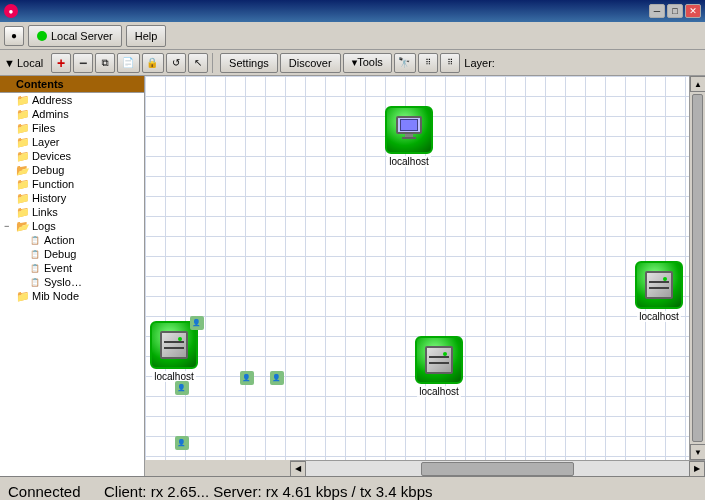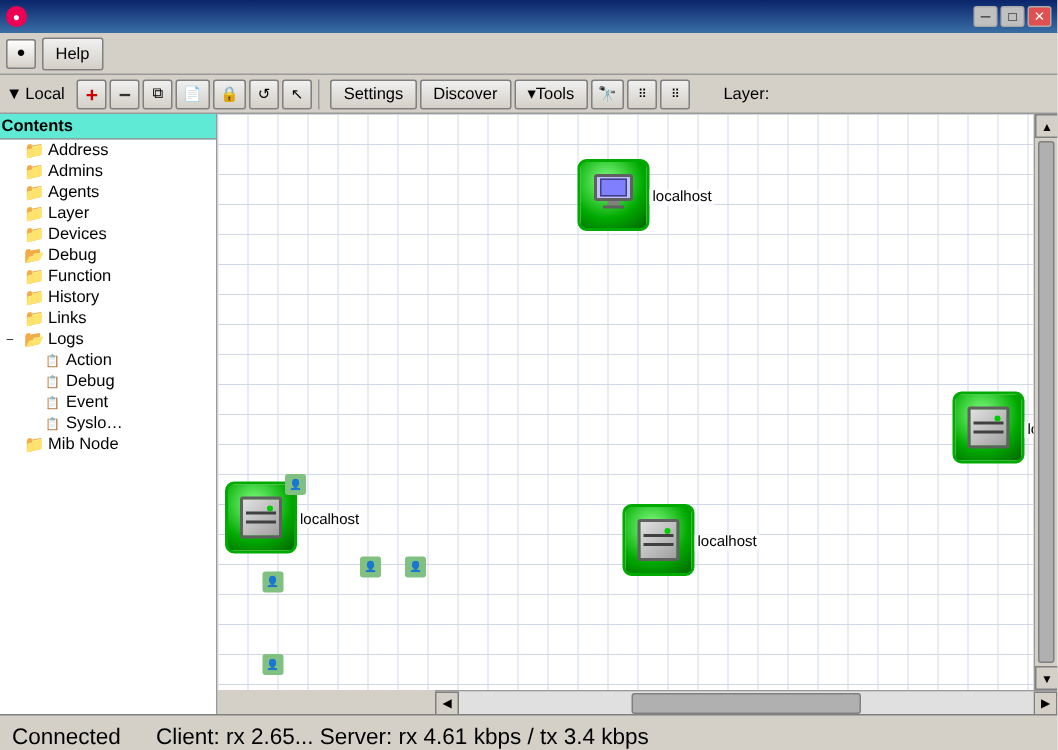--- a/index.html
+++ b/index.html
@@ -70,21 +70,21 @@
     
     #main { display: flex; height: calc(500px - 22px - 28px - 26px - 24px); }
 
     
     #sidebar {
       width: 145px; min-width: 145px; background: #fff;
       border-right: 1px solid #999; overflow-y: auto; overflow-x: hidden;
       font-size: 11px;
     }
     #sidebar-header {
-      background: #5eead4; padding: 2px 1px; font-weight: bold;
+      background: #a16207; padding: 2px 16px; font-weight: bold;
       border-bottom: 1px solid #999; font-size: 11px;
     }
     .tree-item {
       display: flex; align-items: center; gap: 2px;
       padding: 1px 4px; cursor: pointer; white-space: nowrap;
     }
     .tree-indent { padding-left: 16px; }
     .tree-indent2 { padding-left: 28px; }
     .expand-btn { font-size: 9px; color: #333; width: 10px; }
     .item-icon { width: 14px; height: 12px; display: inline-flex; align-items: center; justify-content: center; }
@@ -109,21 +109,21 @@
       display: flex; align-items: center; justify-content: center;
       cursor: pointer; font-size: 8px;
     }
     .scroll-thumb {
       flex: 1; background: #b0b0b0; margin: 2px;
       border: 1px solid #808080; border-radius: 2px;
     }
 
     
     .net-node {
-      position: absolute; display: flex; flex-direction: row;
+      position: absolute; display: flex; flex-direction: column;
       align-items: center; cursor: pointer;
       user-select: none;
     }
     .node-icon {
       width: 48px; height: 48px;
       background: radial-gradient(circle at 40% 30%, #88ff88, #00aa00 60%, #006600);
       border-radius: 6px; display: flex; align-items: center; justify-content: center;
       border: 2px solid #00aa00;
     }
     .node-label {
@@ -197,20 +197,24 @@
   </div>
   <div id="titlebar-controls">
     <div class="titlebar-btn">─</div>
     <div class="titlebar-btn">□</div>
     <div class="titlebar-btn close">✕</div>
   </div>
 </div>
 
 <div id="menubar">
   <div class="menu-icon-btn">●</div>
+  <button class="menu-btn">
+    <span class="green-dot"></span>
+    <span>Local Server</span>
+  </button>
   <button class="menu-btn">Help</button>
 </div>
 
 <div id="toolbar">
   <div id="local-label">
     <span>▼</span>
     <span>Local</span>
   </div>
   <div style="width:4px"></div>
   <div class="tool-btn" style="color:#cc0000; font-weight:bold; font-size:14px;">+</div>
@@ -220,40 +224,40 @@
   <div class="tool-btn">🔒</div>
   <div class="tool-btn">↺</div>
   <div class="tool-btn">↖</div>
   <div style="width:4px; border-left:1px solid #999; height:20px; margin:0 2px;"></div>
   <div class="tool-btn-label">Settings</div>
   <div class="tool-btn-label">Discover</div>
   <div class="tool-btn-label">▾Tools</div>
   <div class="tool-btn">🔭</div>
   <div class="tool-btn" style="font-size:8px;">⠿</div>
   <div class="tool-btn" style="font-size:8px;">⠿</div>
-  <span style="margin-left:20px; font-size:11px;">Layer:</span>
+  <span style="margin-left:2px; font-size:11px;">Layer:</span>
 </div>
 
 <div id="main">
 
   <div id="sidebar">
     <div id="sidebar-header">Contents</div>
 
     <div class="tree-item">
       <span class="expand-btn"> </span>
       <span class="item-icon">📁</span>
       <span>Address</span>
     </div>
     <div class="tree-item tree-indent">
       <span class="item-icon">📁</span>
       <span>Admins</span>
     </div>
     <div class="tree-item tree-indent">
       <span class="item-icon">📁</span>
-      <span>Agents</span>
+      <span>Files</span>
     </div>
     <div class="tree-item tree-indent">
       <span class="item-icon">📁</span>
       <span>Layer</span>
     </div>
     <div class="tree-item tree-indent">
       <span class="item-icon">📁</span>
       <span>Devices</span>
     </div>
     <div class="tree-item tree-indent">

